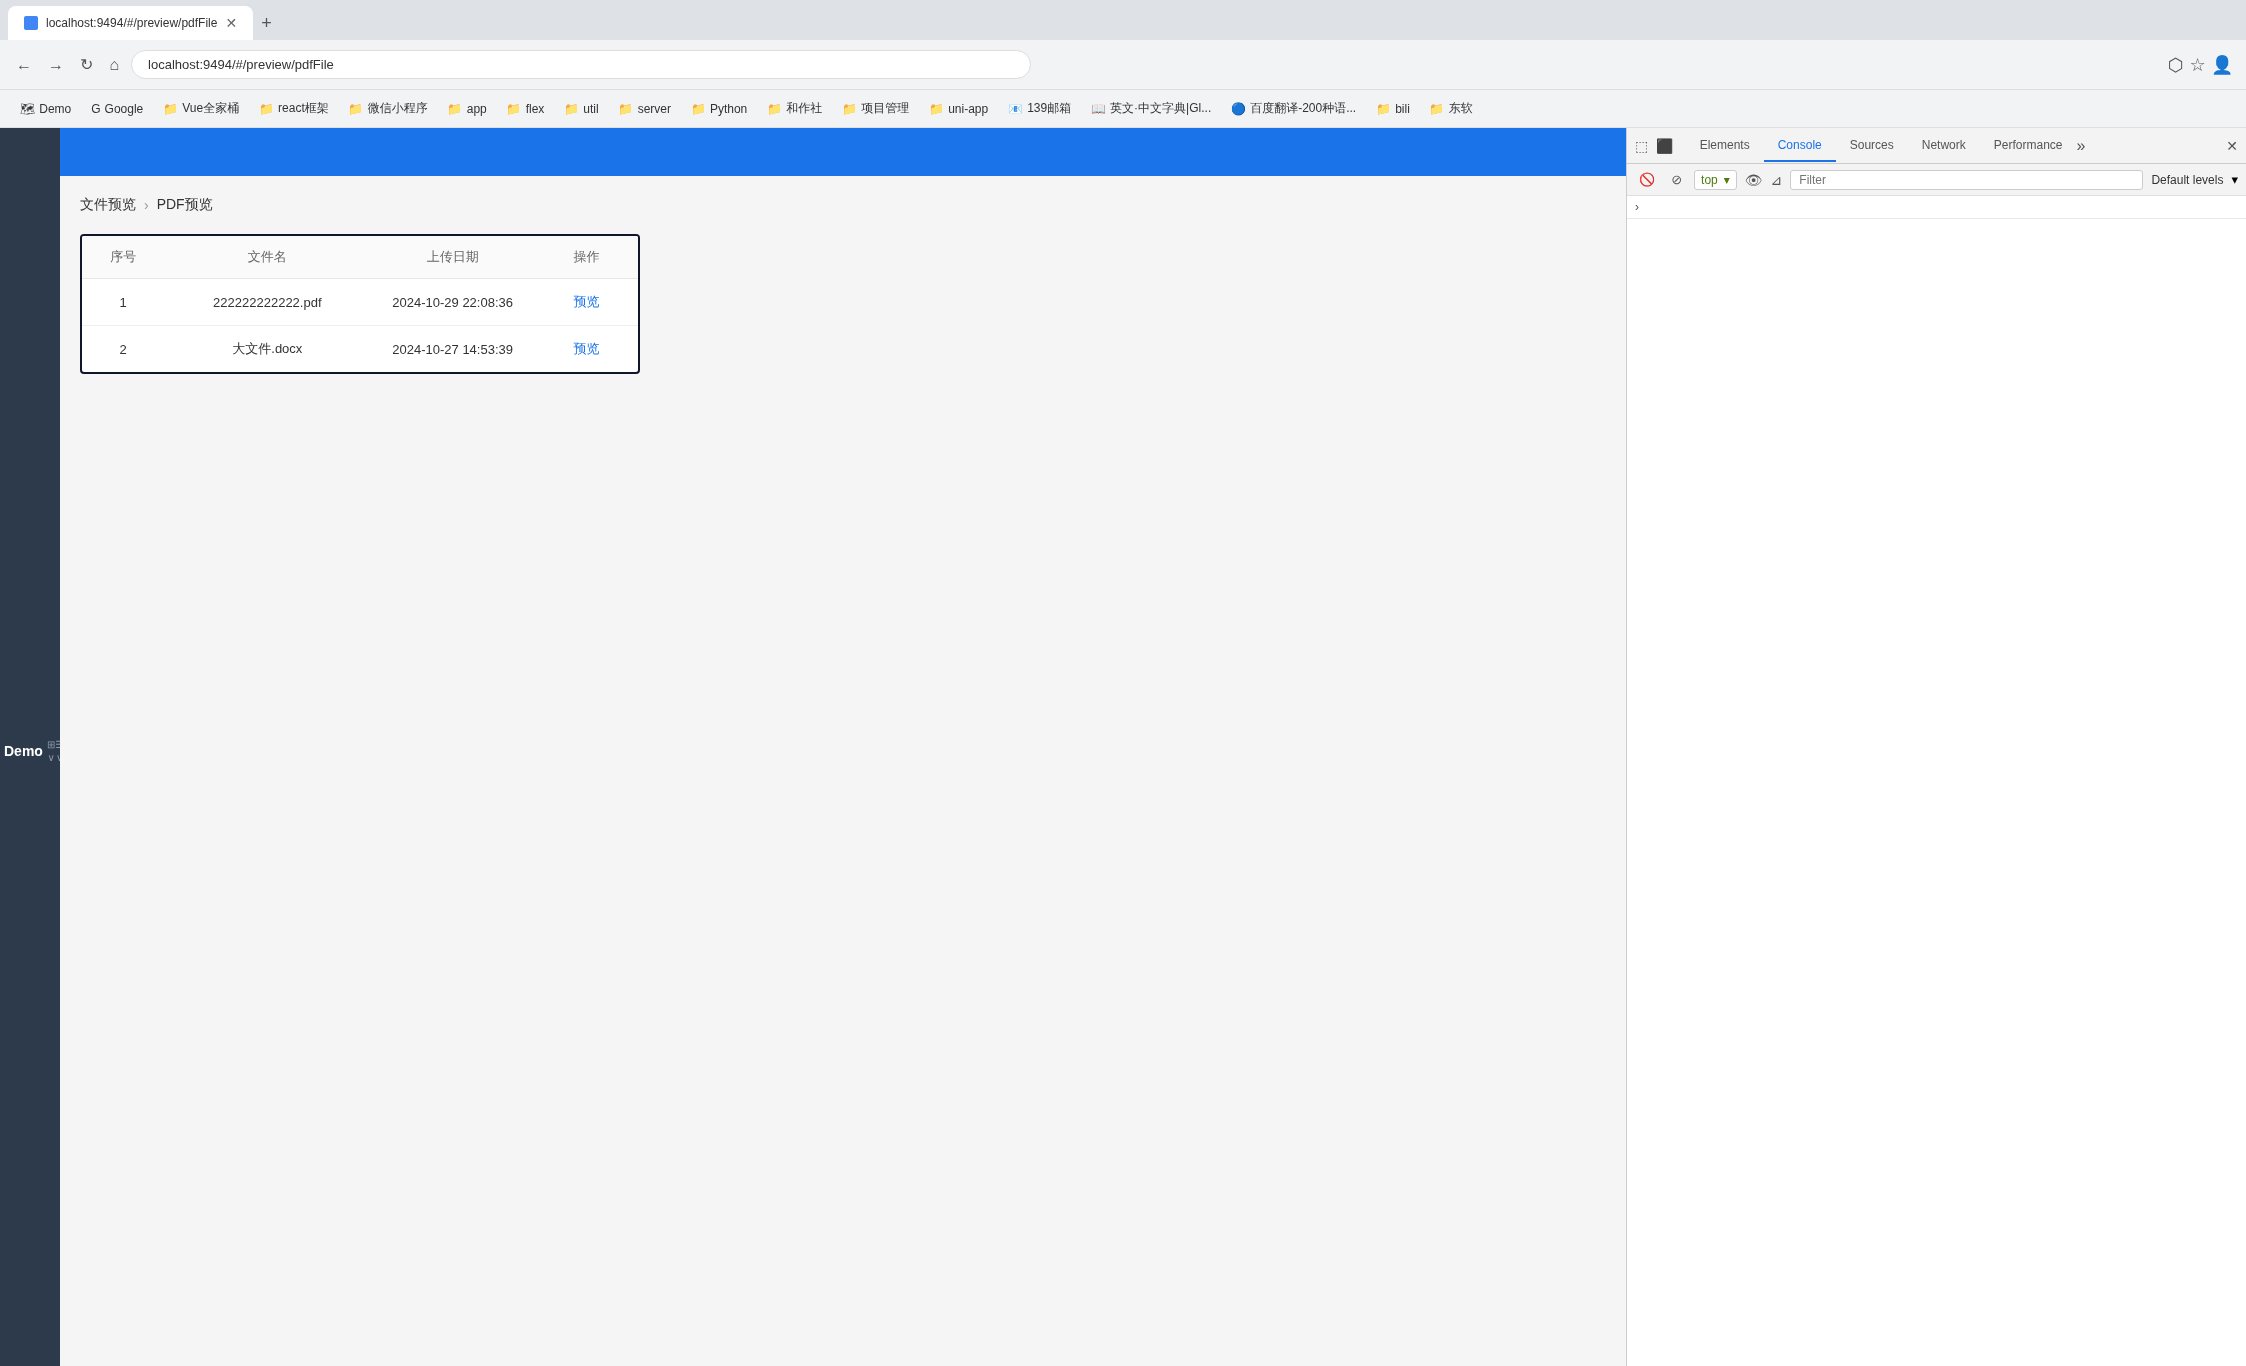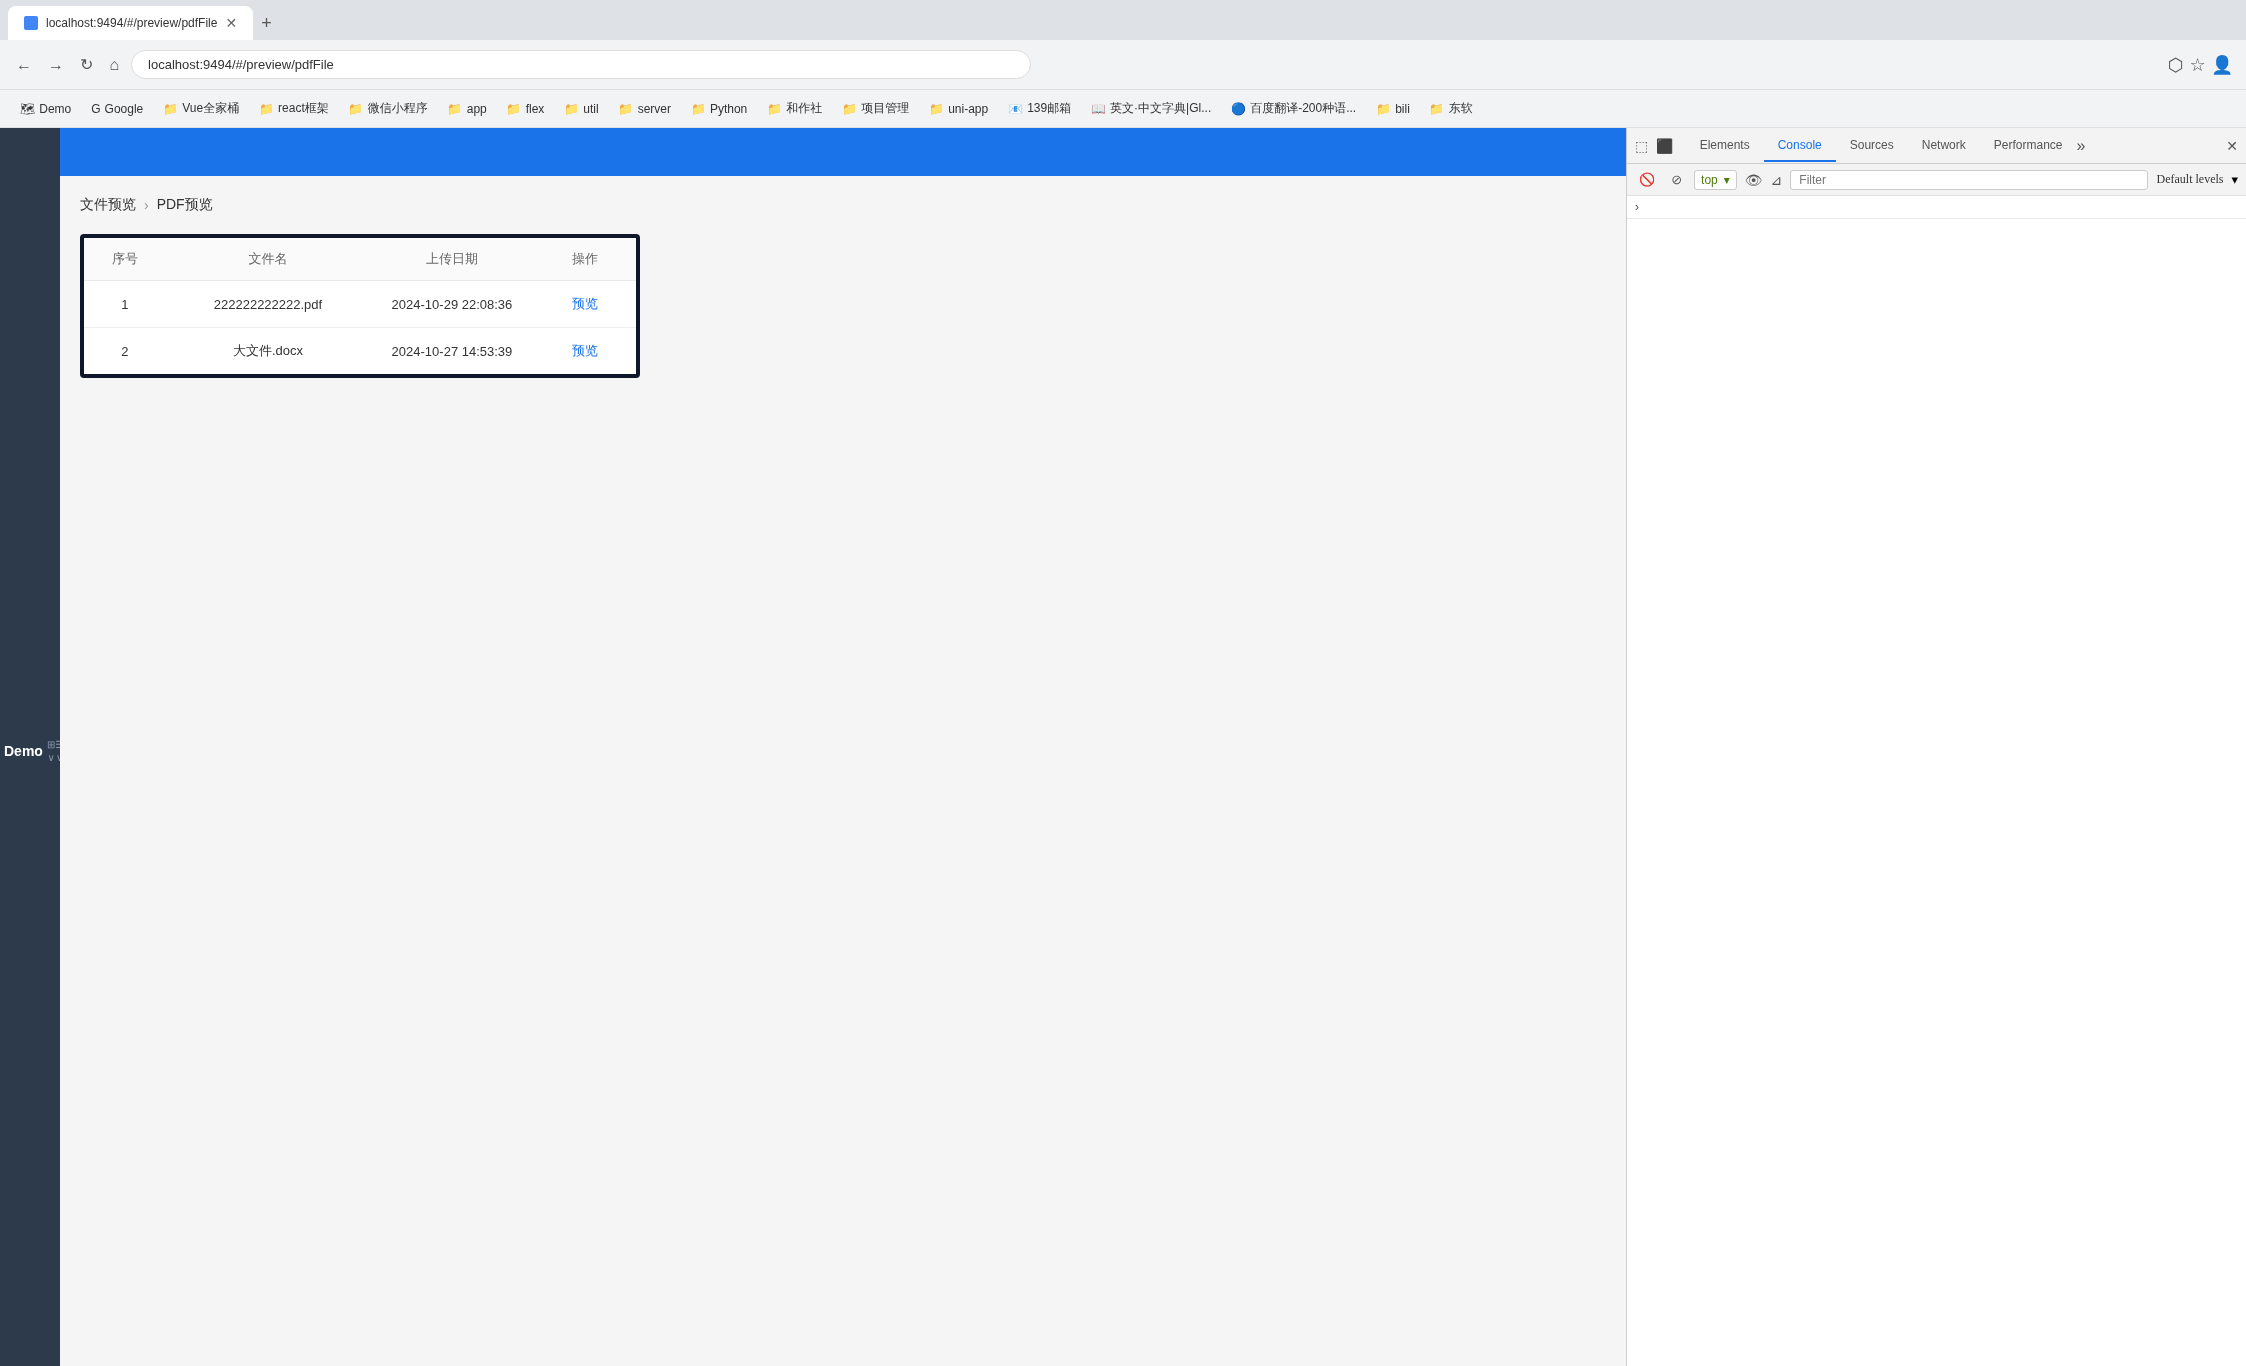--- a/index.html
+++ b/index.html
@@ -156,21 +156,21 @@
       color: #333;
       margin-bottom: 20px;
     }
     .breadcrumb-sep { color: #999; }
     .breadcrumb-current { color: #333; }
 
     
     .table-container {
       background: #fff;
       border-radius: 4px;
-      border: 4px solid #0f172a;
+      border: 2px solid #0f172a;
       overflow: hidden;
       max-width: 560px;
     }
     .file-table {
       width: 100%;
       border-collapse: collapse;
     }
     .file-table th {
       background: #fafafa;
       padding: 12px 16px;
@@ -267,21 +267,20 @@
       outline: none;
       background: #fff;
     }
     .default-levels {
       font-size: 12px;
       color: #333;
       margin-left: auto;
       display: flex;
       align-items: center;
       gap: 4px;
-      font-family: Liberation Serif, serif;
     }
 
     
     .console-sub-row {
       padding: 4px 8px;
       background: #fff;
       border-bottom: 1px solid #e8e8e8;
       display: flex;
       align-items: center;
     }

